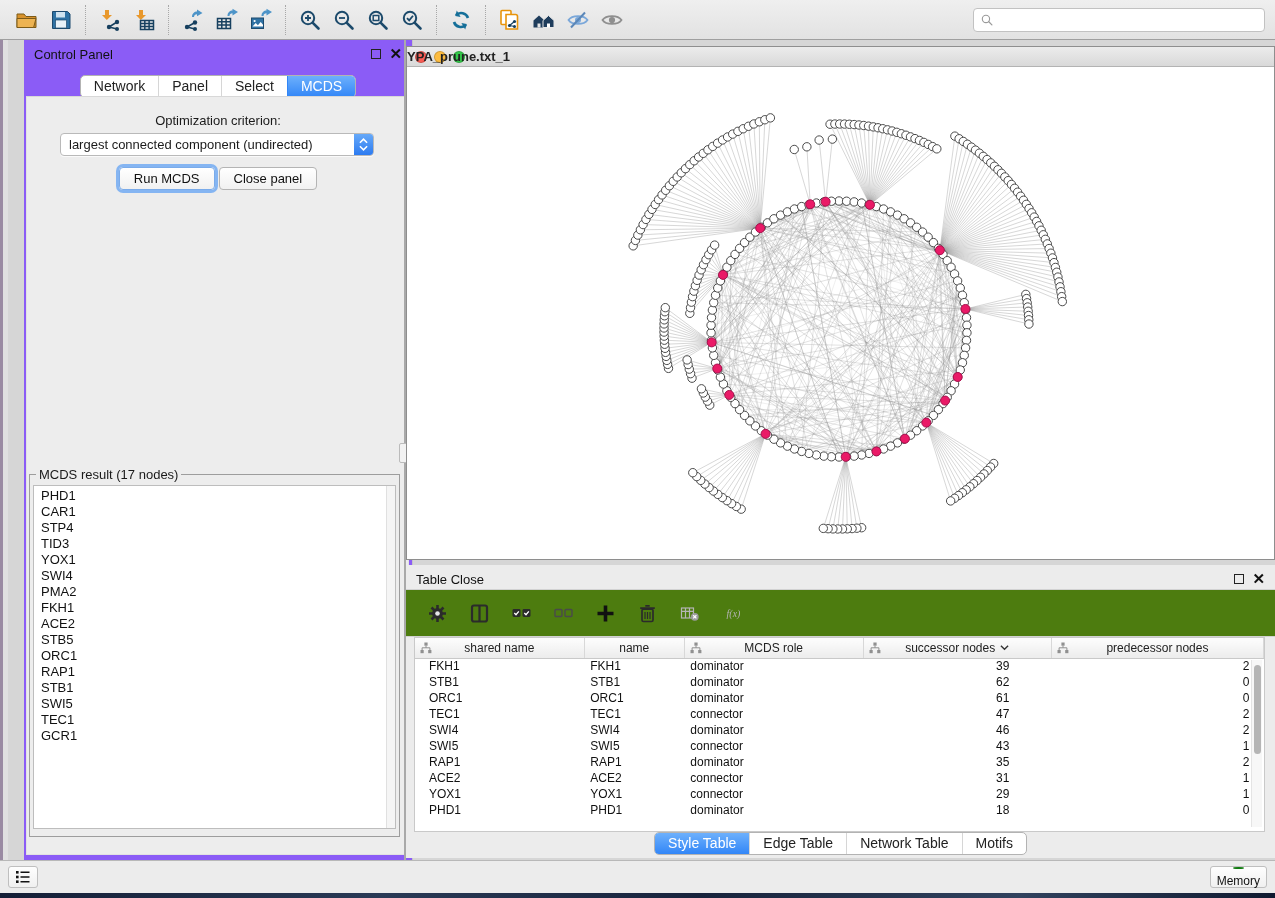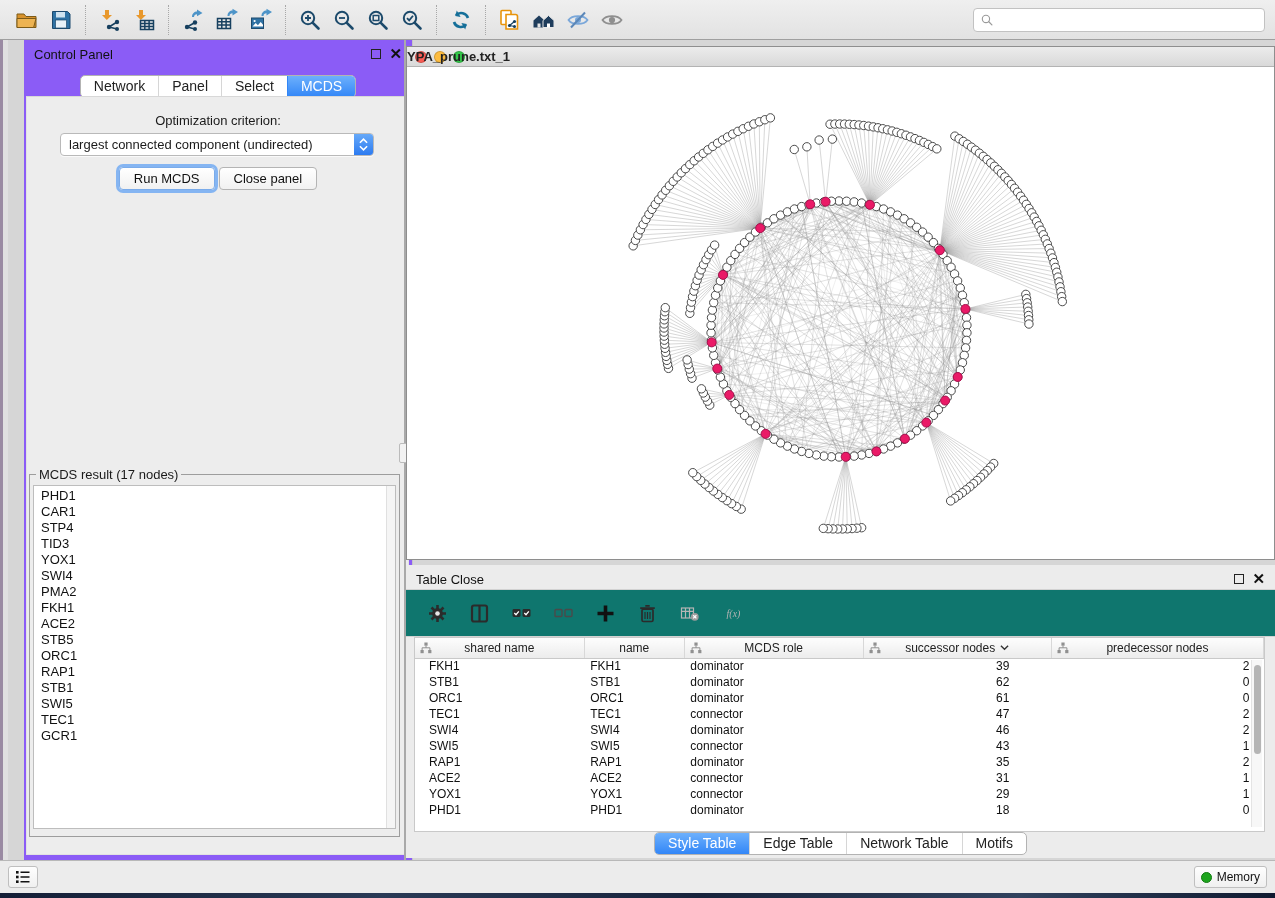--- a/index.html
+++ b/index.html
@@ -71,21 +71,21 @@
     border:1px solid #8e8e8e; background:#fff; }
   #net-titlebar { position:absolute; left:0; top:0; right:0; height:20px;
     background:linear-gradient(#ececec,#d9d9d9); border-bottom:1px solid #b3b3b3;
     display:flex; align-items:center; padding:0 8px; }
   .tl { width:12px; height:12px; border-radius:50%; margin-right:7px; border:1px solid rgba(0,0,0,.18); }
   #net-title { position:absolute; left:0; right:0; text-align:left; font-size:13px; font-weight:bold; color:#222; pointer-events:none; }
   #net-canvas { position:absolute; left:0; top:20px; width:867px; height:492px; background:#fff; }
 
   
   #table-panel { position:absolute; left:406px; top:565px; width:869px; height:293px; background:#ececec; }
-  #tbl-toolbar { position:absolute; left:0; top:24px; right:0; height:48px; background:#0f766e;
+  #tbl-toolbar { position:absolute; left:0; top:24px; right:0; height:48px; background:#4d7c0f;
     border-top:1px solid #d2d2d2; border-bottom:1px solid #d2d2d2; display:flex; align-items:center; padding:0 18px; gap:16px; }
   .tbl-btn { width:26px; height:26px; display:flex; align-items:center; justify-content:center; }
   .tbl-btn svg { width:21px; height:21px; }
   #table-white { position:absolute; left:8px; right:10px; top:72px; bottom:26px; background:#fff; border:1px solid #c9c9c9; overflow:hidden; }
   table#node-table { border-collapse:collapse; width:100%; table-layout:fixed; }
   #node-table th { height:20px; background:linear-gradient(#fdfdfd,#ececec); border-right:1px solid #d8d8d8;
     border-bottom:1px solid #c9c9c9; font-weight:normal; font-size:12px; color:#222; text-align:center; position:relative; }
   #node-table th .th-inner { display:inline-flex; align-items:center; gap:5px; }
   #node-table th svg.hier { width:12px; height:12px; position:absolute; left:5px; top:4px; }
   #node-table th svg.sortv { width:9px; height:7px; }
@@ -96,21 +96,21 @@
   #node-table td:nth-child(5) { padding-right:14px; }
   #tbl-scroll { position:absolute; right:2px; top:22px; bottom:4px; width:11px; background:#f7f7f7; border-left:1px solid #e4e4e4; }
   #tbl-thumb { position:absolute; left:2px; top:5px; width:7px; height:89px; border-radius:4px; background:#b5b5b5; }
   #tbl-tabs-wrap { position:absolute; left:0; right:0; bottom:1px; height:25px; text-align:center; }
 
   
   #status-bar { position:absolute; left:0; top:860px; width:1275px; height:33px; background:#ececec; border-top:1px solid #b8b8b8;
     display:flex; align-items:center; padding:0 8px; }
   .sb-btn { height:22px; background:linear-gradient(#fefefe,#f0f0f0); border:1px solid #bfbfbf; border-radius:3px;
     display:flex; align-items:center; justify-content:center; padding:0 6px; gap:5px; font-size:12px; color:#111; }
-  #memory-btn { margin-left:auto; }
+  #memory-btn { margin-left:auto;flex-direction:column; }
   #memory-dot { width:11px; height:11px; border-radius:50%; background:#1ea51e; border:1px solid #117a11; }
   #wallpaper-bottom { position:absolute; left:0; top:893px; width:1275px; height:5px;
     background:linear-gradient(90deg,#141e36,#2a3a56 30%,#18233c 55%,#31425e 80%,#101a30); }
 </style>
 </head>
 <body>
 
 <div id="screen">
 
   <header id="main-toolbar">

